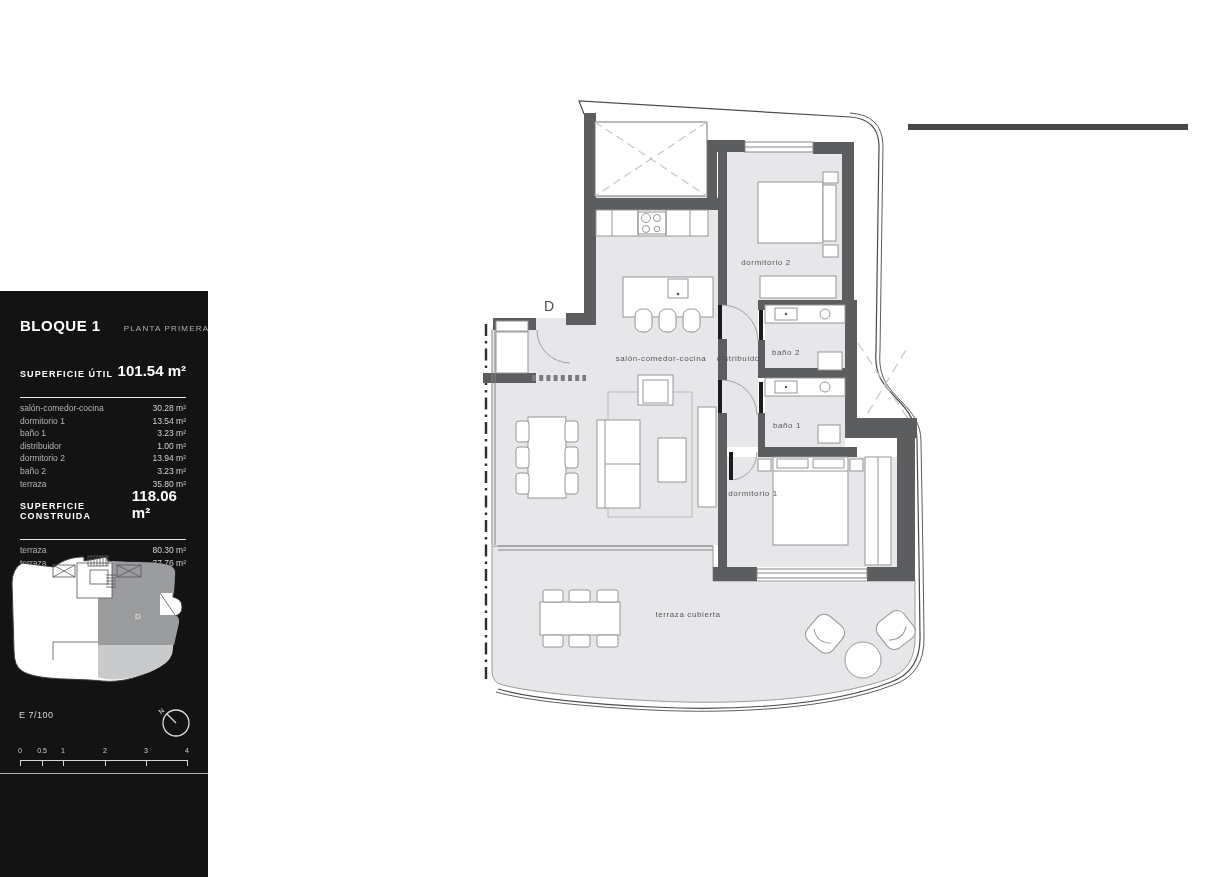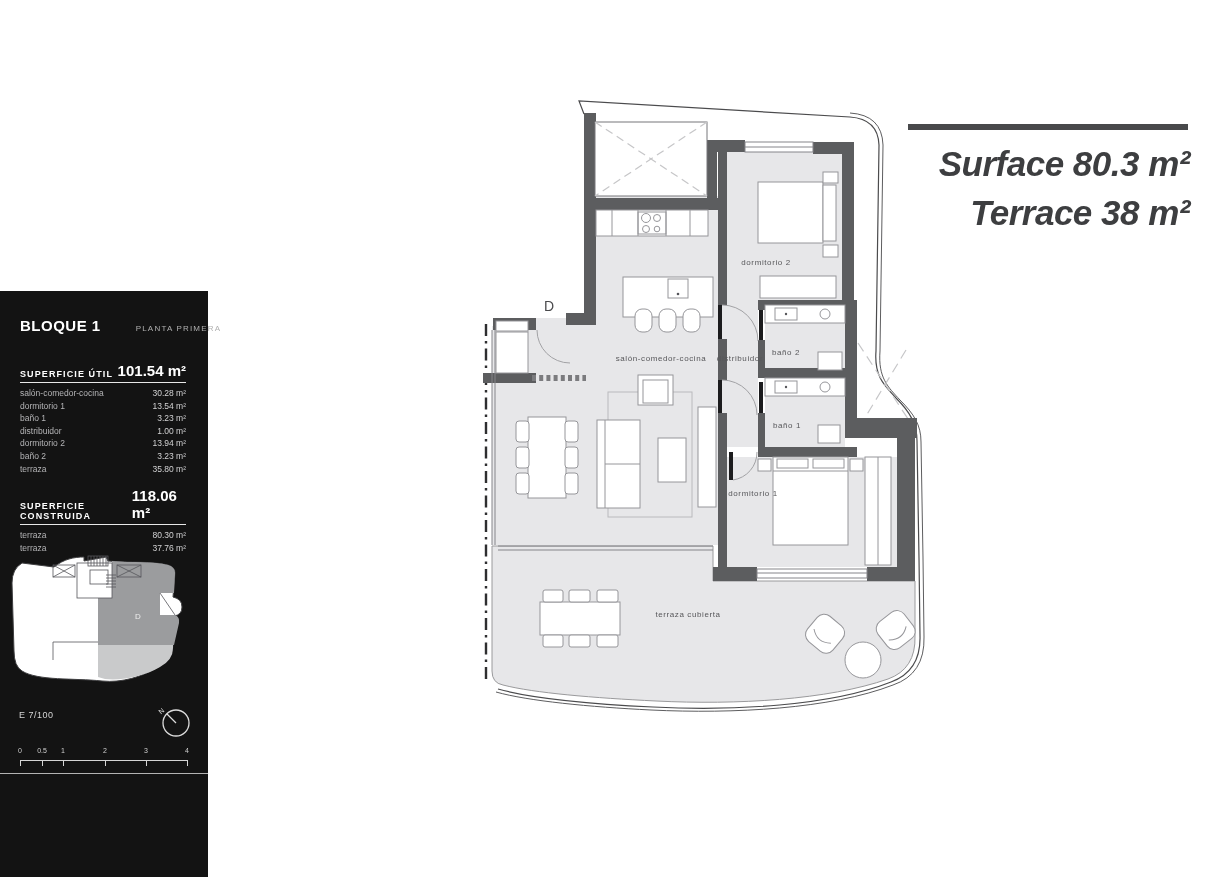--- a/index.html
+++ b/index.html
@@ -7,23 +7,23 @@
     --panel-bg:#131313; --title:#3d3e40; --kp-unit:#9b9c9e; --kp-terr:#c9cacb;
   }
   *{margin:0;padding:0;box-sizing:border-box;}
   body{font-family:"Liberation Sans",sans-serif;background:#fff;}
   #stage{position:relative;width:1221px;height:877px;background:#fff;overflow:hidden;}
 
   
   .panel{position:absolute;left:0;top:291px;width:208px;height:586px;background:var(--panel-bg);color:#c9c9c9;}
   .panel .title-row{position:absolute;left:20px;top:26px;white-space:nowrap;}
   .panel .title-main{font-size:15px;font-weight:bold;color:#fff;letter-spacing:.5px;}
-  .panel .title-sub{font-size:8px;color:#b0b0b0;letter-spacing:1.2px;margin-left:19px;padding-left:16px;}
+  .panel .title-sub{font-size:8px;color:#b0b0b0;letter-spacing:1.2px;margin-left:7px;padding-left:16px;}
   .s-table{position:absolute;left:20px;width:166px;}
-  .s-head{display:flex;justify-content:space-between;align-items:flex-end;border-bottom:1.5px solid #e8e8e8;padding-bottom:3px;margin-bottom:4px;}
+  .s-head{display:flex;justify-content:space-between;align-items:flex-end;border-bottom:1.5px solid #e8e8e8;padding-bottom:18px;margin-bottom:4px;}
   .s-head .h{font-size:9px;font-weight:bold;color:#fff;letter-spacing:1.1px;}
   .s-head .t{font-size:15px;font-weight:bold;color:#fff;}
   .s-row{display:flex;justify-content:space-between;font-size:8.5px;line-height:12.6px;}
   .s-row .l{color:#b4b4b6;}
   .s-row .v{color:#d2d2d3;}
   .scale-text{position:absolute;left:19px;top:419px;font-size:9px;color:#d5d5d5;letter-spacing:.5px;}
   .sep-line{position:absolute;left:0;top:482px;width:100%;height:1px;background:#b3b3b3;}
   .scalebar{position:absolute;left:0;top:456px;width:208px;height:22px;}
   .scalebar .bar{position:absolute;left:20px;top:13px;width:167px;height:1px;background:#d5d5d5;}
   .scalebar .tick{position:absolute;top:13px;width:1px;height:6px;background:#d5d5d5;}
@@ -242,24 +242,20 @@
       <text class="rlabel" x="262" y="273">distribuidor</text>
       <text class="rlabel" x="288" y="177">dormitorio 2</text>
       <text class="rlabel" x="308" y="267">baño 2</text>
       <text class="rlabel" x="309" y="340">baño 1</text>
       <text class="rlabel" x="275" y="408">dormitorio 1</text>
       <text class="rlabel" x="210" y="529">terraza cubierta</text>
     </g>
   </svg>
 
   <div class="title-bar"></div>
-  <div class="titles">
-    <div>Surface 80.3 m²</div>
-    <div>Terrace 38 m²</div>
-  </div>
 
   <div class="panel">
 
     <div class="title-row">
       <span class="title-main">BLOQUE 1</span><span class="title-sub">PLANTA PRIMERA</span>
     </div>
 
     <div class="s-table" style="top:71px">
       <div class="s-head">
         <span class="h">SUPERFICIE ÚTIL</span>

